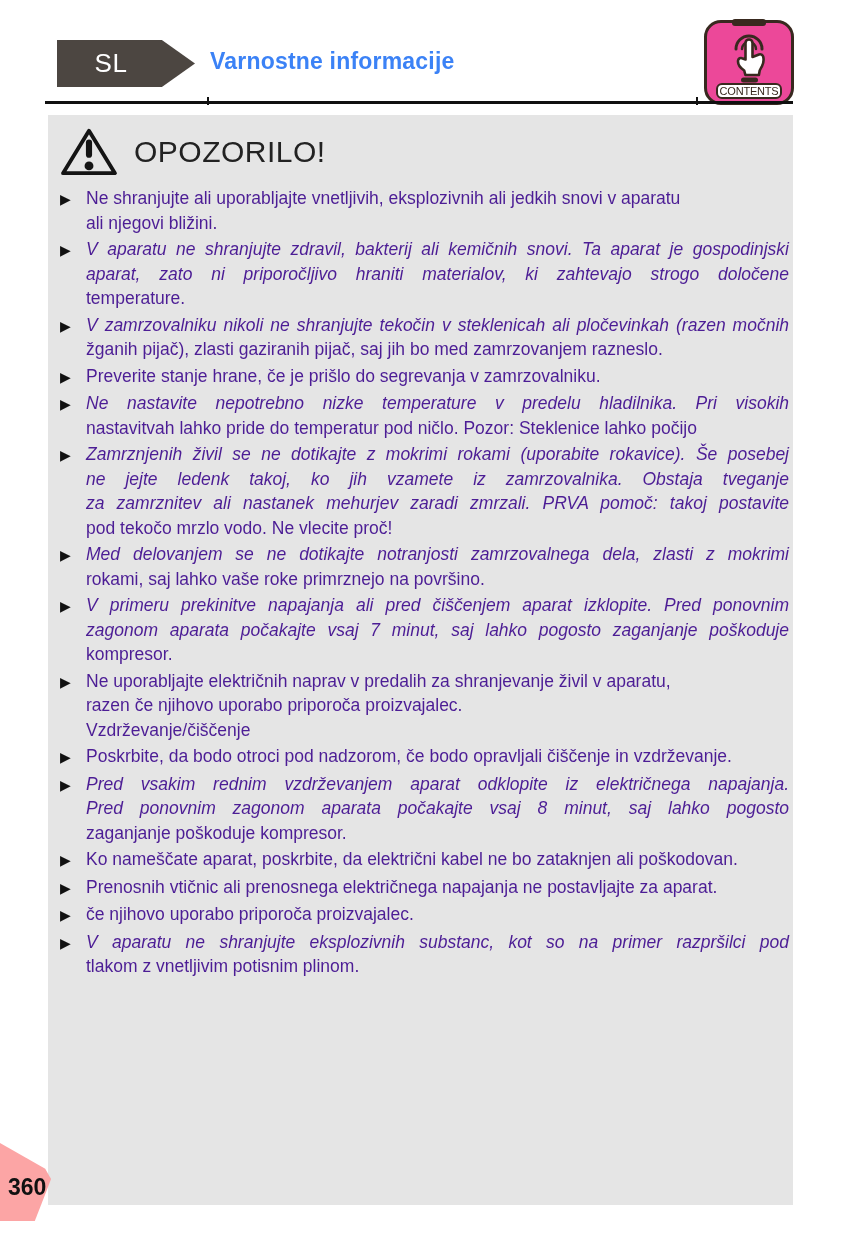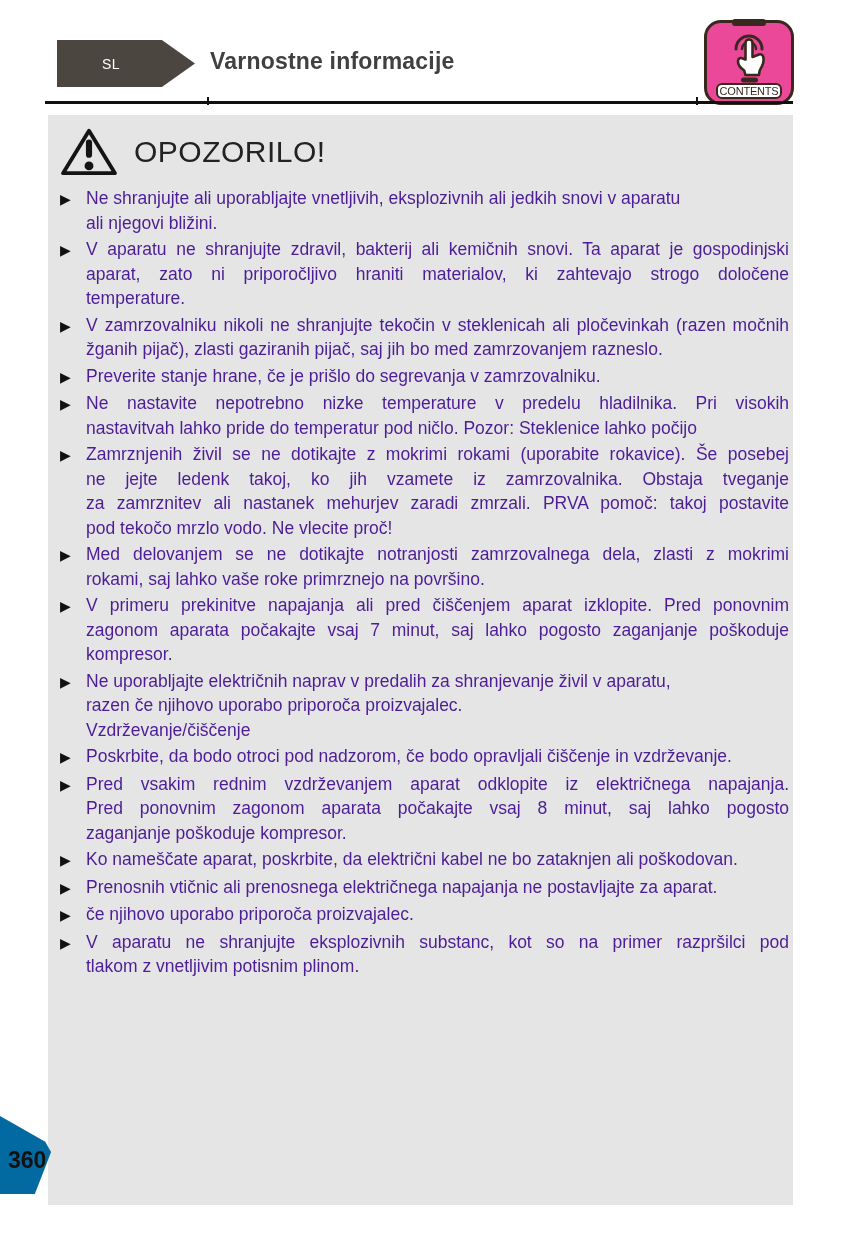--- a/index.html
+++ b/index.html
@@ -10,25 +10,25 @@
   }
   .page { position:absolute; inset:0; overflow:hidden; }
 
   
   .lang-tag {
     position:absolute; left:57px; top:40px; width:138px; height:47px;
     background:#4c4641;
     clip-path:polygon(0 0,76% 0,100% 50%,76% 100%,0 100%);
     display:flex; align-items:center; justify-content:center;
     padding-right:30px; box-sizing:border-box;
-    color:#ffffff; font-size:14px; letter-spacing:0.5px;
+    color:#ffffff; font-size:26px; letter-spacing:0.5px;
   }
   .page-title {
     position:absolute; left:210px; top:48px; margin:0;
-    font-size:23px; font-weight:600; color:#404040; letter-spacing:0.2px;
+    font-size:23px; font-weight:600; color:#3b82f6; letter-spacing:0.2px;
   }
   .contents-btn {
     position:absolute; left:704px; top:20px; width:90px; height:85px;
     border:3px solid #38291f; border-radius:17px; background:#ec4899;
     display:flex; flex-direction:column; align-items:center; justify-content:flex-end;
     box-sizing:border-box; cursor:pointer;
   }
   .contents-tab {
     position:absolute; top:-4px; left:50%; transform:translateX(-50%);
     width:34px; height:7px; background:#38291f; border-radius:3px;
@@ -55,26 +55,26 @@
   .item + .item { margin-top:2px; }
   .marker {
     flex:none; width:26px; font-size:14px; line-height:24.5px;
     color:#111; padding-top:1px;
   }
   .lines { flex:1; min-width:0; }
   .ln {
     font-size:17.5px; line-height:24.5px; color:#4c1d95;
     text-align:left; white-space:normal;
   }
-  .ln.j { text-align:justify; text-align-last:justify; }
+  .ln.j { text-align:justify; text-align-last:justify;font-style:italic; }
 
   
   .page-badge {
-    position:absolute; left:0; top:1116px; width:58px; height:78px;
-    background:#0369a1;
+    position:absolute; left:0; top:1143px; width:58px; height:78px;
+    background:#fca5a5;
     clip-path:polygon(0 0,78% 33%,88% 46%,80% 62%,60% 100%,0 100%);
   }
   .page-badge span {
     position:absolute; left:8px; top:31px;
     font-size:23px; font-weight:700; color:#111;
   }
 </style>
 </head>
 <body>
 

